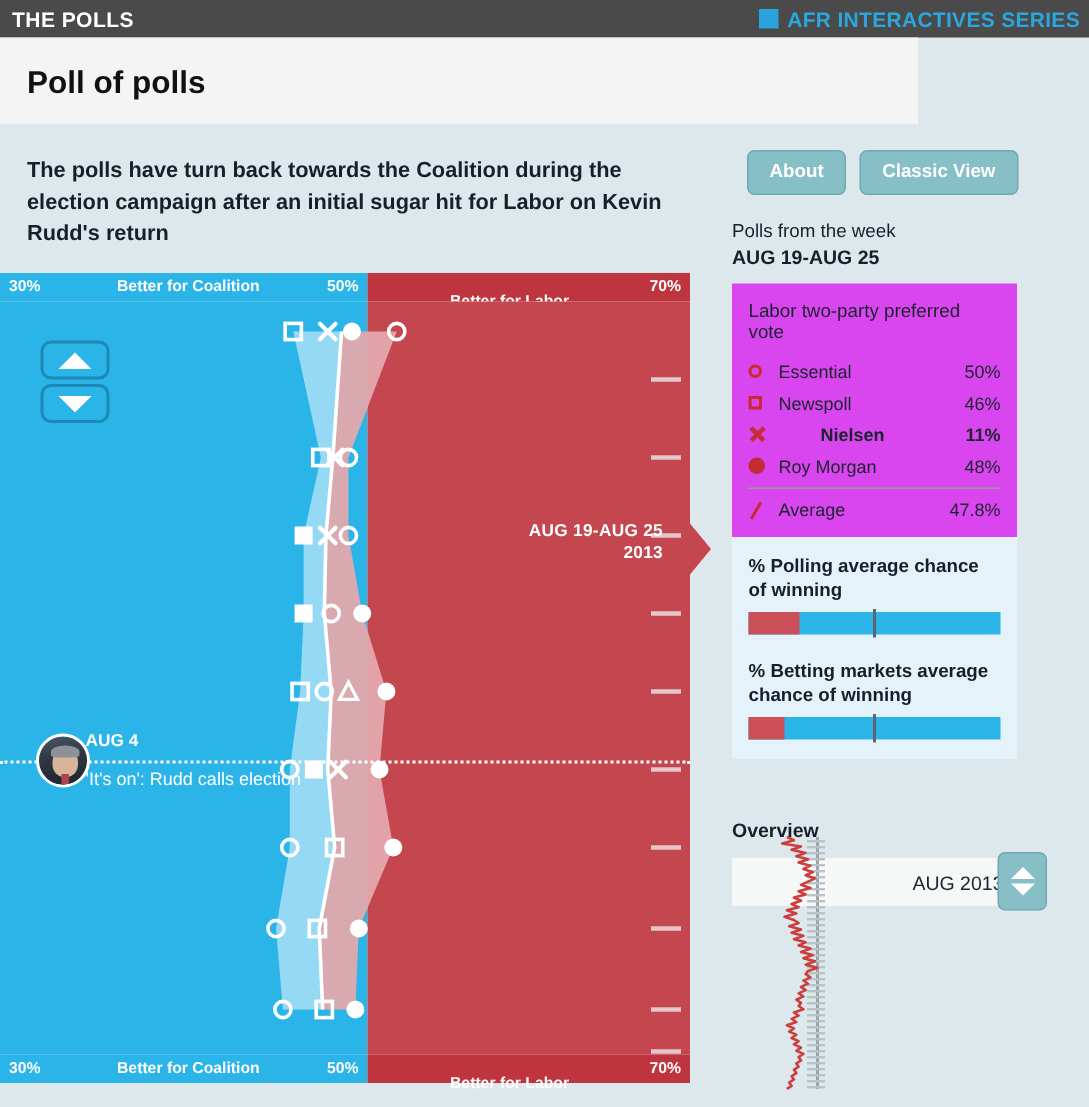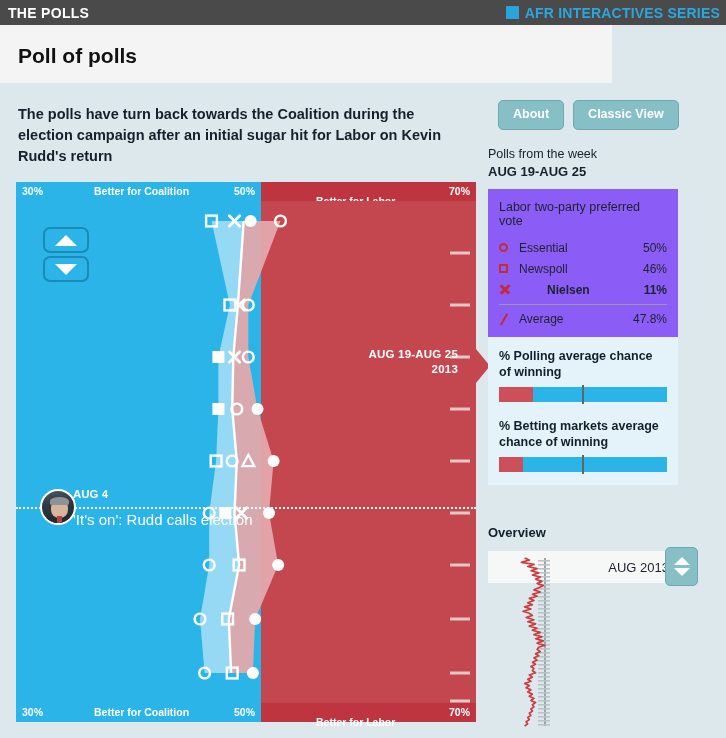--- a/index.html
+++ b/index.html
@@ -45,21 +45,21 @@
   }
 
   
   #standfirst {
     position: absolute; left: 18px; top: 104px; width: 440px;
     font-size: 14.5px; font-weight: bold; color: #15202a; line-height: 1.45;
   }
 
   
   #chart {
-    position: absolute; left: 16px; top: 182px; width: 460px; height: 512px;
+    position: absolute; left: 0; top: 182px; width: 460px; height: 512px;
   }
   .axisbar { position: absolute; left: 0; width: 460px; height: 19px; }
   .axisbar.top { top: 0; }
   .axisbar.bottom { top: 521px; }
   .axisbar .half { position: absolute; top: 0; height: 19px; }
   .axisbar .half.blue { left: 0; width: 245px; background: #2ab4e8; }
   .axisbar .half.red  { left: 245px; width: 215px; background: #bf353f; }
   .axisbar span {
     position: absolute; top: 3px; color: #fff;
     font-size: 10.5px; font-weight: bold; line-height: 13px;
@@ -130,38 +130,38 @@
   #annot .avatar .tie {
     position: absolute; left: 15px; top: 25px; width: 5px; height: 11px;
     background: #b2424c;
   }
   #annot .date {
     position: absolute; left: 57px; top: 2px;
     color: #fff; font-size: 11.5px; font-weight: bold;
   }
   #annot .desc {
     position: absolute; left: 57px; top: 26px; width: 180px;
-    color: #fff; font-size: 15px; line-height: 15px;
+    color: #fff; font-size: 12px; line-height: 15px;
   }
 
   
   #rightcol { position: absolute; left: 488px; top: 100px; width: 230px; }
 
   .btnrow { display: flex; gap: 9px; padding-left: 10px; }
   .pillbtn {
     background: #86bfc6; border: 1px solid #6ea8b0; border-radius: 5px;
     color: #ffffff; font-size: 12.5px; font-weight: bold;
     padding: 7px 14px 8px; cursor: pointer; line-height: 13px;
   }
 
   #weeklabel { margin-top: 16px; font-size: 12.5px; color: #16202a; line-height: 17px; }
   #weeklabel .strong { font-weight: bold; font-size: 13px; }
 
   #legendcard {
-    margin-top: 9px; width: 190px; background: #8b5cf6;
+    margin-top: 9px; width: 190px; background: #d946ef;
     padding: 11px 11px 9px 11px;
   }
   #legendcard .cardtitle { font-size: 12.5px; color: #1b242c; margin-bottom: 9px; }
   .legrow {
     display: flex; align-items: center; height: 21px; font-size: 12px; color: #1b242c;
   }
   .legrow .ic { width: 20px; flex: 0 0 20px; display: flex; align-items: center; justify-content: flex-start; }
   .legrow .nm { flex: 1 1 auto; }
   .legrow .vl { text-align: right; }
   .legrow.bold .nm, .legrow.bold .vl { font-weight: bold; padding-left: 28px; }
@@ -364,20 +364,27 @@
     </div>
 
     <div class="legrow bold">
       <span class="ic">
           <span class="ico-x"></span>
         </span>
       <span class="nm">Nielsen</span>
       <span class="vl">11%</span>
     </div>
 
+    <div class="legrow">
+      <span class="ic">
+          <span class="ico-circ-fill"></span>
+        </span>
+      <span class="nm">Roy Morgan</span>
+      <span class="vl">48%</span>
+    </div>
 
     <div class="legrow avg">
       <span class="ic">
           <span class="ico-slash"></span>
         </span>
       <span class="nm">Average</span>
       <span class="vl">47.8%</span>
     </div>
   </div>
 

